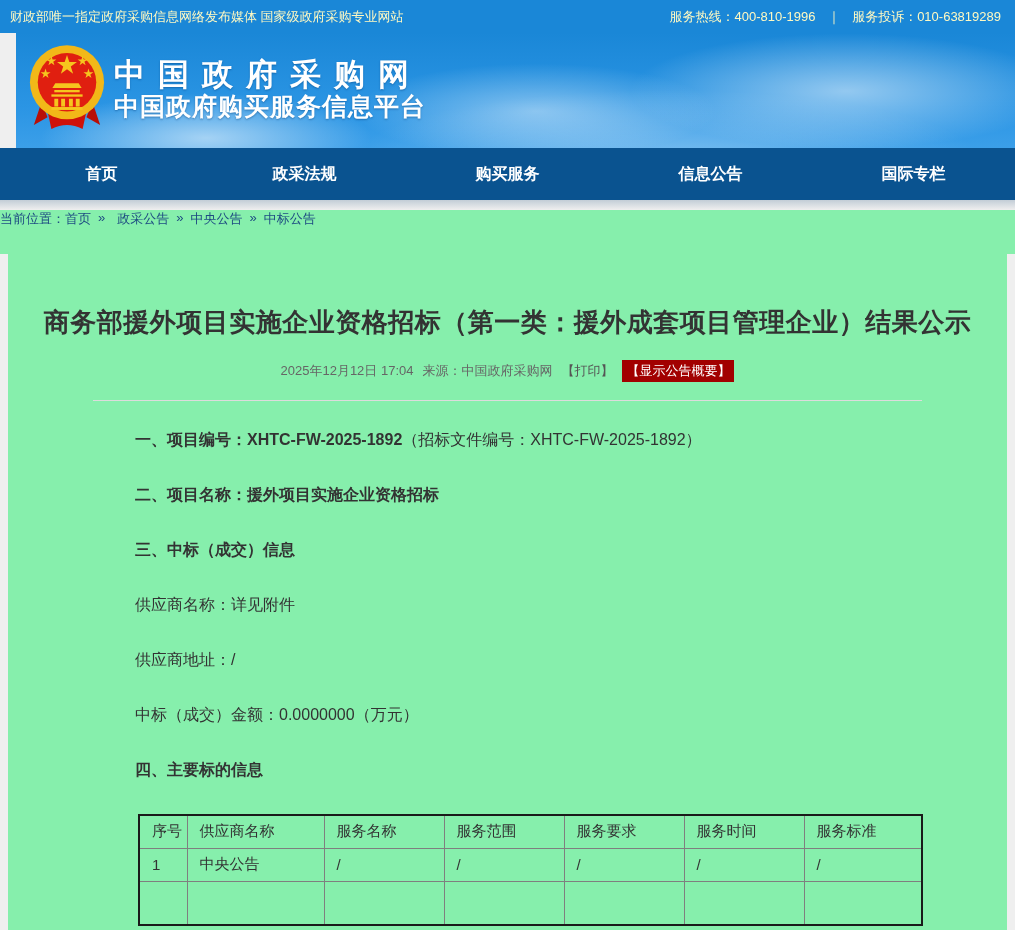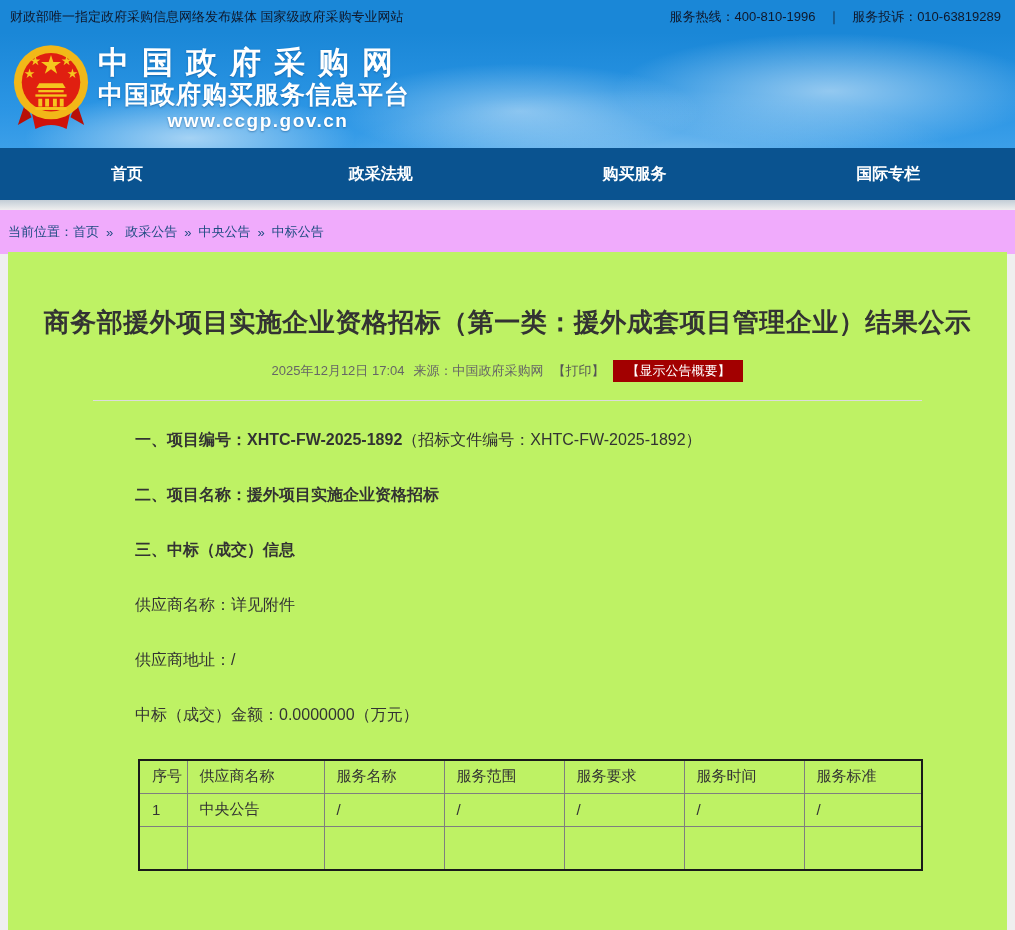--- a/index.html
+++ b/index.html
@@ -5,78 +5,79 @@
   * { margin:0; padding:0; box-sizing:border-box; }
   html,body { width:1015px; }
   body {
     font-family:"Liberation Sans","DejaVu Sans",sans-serif;
     background:#efefef; width:1015px; height:930px; overflow:hidden;
   }
   .page { width:1015px; height:930px; position:relative; }
 
   
   .topbar {
-    height:33px; background:#1a87d7; color:#0f172a; font-size:13px;
+    height:33px; background:#1a87d7; color:#fef9c3; font-size:13px;
     display:flex; align-items:center; justify-content:space-between;
     padding:0 14px 0 10px;
   }
   .topbar-right { display:flex; align-items:center; gap:12px; }
 
   
   .header {
     height:115px; position:relative; overflow:hidden;
     background:
       radial-gradient(ellipse 230px 62px at 190px 105px, rgba(255,255,255,.55), rgba(255,255,255,0) 72%),
       radial-gradient(ellipse 250px 66px at 520px 78px, rgba(255,255,255,.42), rgba(255,255,255,0) 72%),
       radial-gradient(ellipse 300px 80px at 830px 58px, rgba(255,255,255,.5), rgba(255,255,255,0) 72%),
       radial-gradient(ellipse 420px 95px at 650px 128px, rgba(255,255,255,.32), rgba(255,255,255,0) 75%),
       linear-gradient(180deg,#1a87d7 0%, #2b95e4 65%, #3b9fe9 100%);
+    margin-left: 16px;
   }
   .brand { position:absolute; left:12px; top:10px; display:flex; align-items:center; cursor:pointer; }
   .emblem { width:78px; height:92px; margin-right:8px; flex:0 0 auto; }
   .brand-text { color:#fff; width:320px; text-shadow:0 1px 2px rgba(0,60,120,.45); }
   .site-name { font-size:31px; font-weight:bold; letter-spacing:13px; white-space:nowrap; line-height:34px; }
   .site-subtitle { font-size:25px; font-weight:bold; letter-spacing:1px; white-space:nowrap; line-height:29px; }
   .site-url { font-size:19px; font-weight:bold; letter-spacing:1.5px; text-align:center; line-height:24px; }
 
   
   .nav {
     height:52px; background:#0a5390; display:flex; align-items:center;
   }
   .nav-item {
     flex:1; text-align:center; color:#fff; font-size:16px; font-weight:bold;
     cursor:pointer; line-height:52px;
   }
   .nav-fade { height:10px; background:linear-gradient(180deg,#c2cdd6,#efefef); }
 
   
   .breadcrumb-row {
-    height:44px; background:#f0abfc; display:flex; align-items:center;
-    padding-left:8px; font-size:13px; color:#1e4c82;
+    height:44px; background:#86efac; display:flex; 
+    font-size:13px; color:#1e4c82;
   }
   .breadcrumb-row a { color:#1e4c82; text-decoration:none; cursor:pointer; }
   .crumb-sep { margin:0 7px; }
   .crumb-sep.first { margin-right:12px; }
 
   
   .content {
     position:absolute; left:8px; right:8px; top:252px; bottom:0;
-    background:#bef264; padding-top:53px;
+    background:#86efac; padding-top:53px;
   }
   h1.article-title {
     font-size:26px; line-height:34px; color:#333; text-align:center;
     font-weight:bold; margin:0 30px 22px; letter-spacing:0.5px;
   }
   .meta {
     display:flex; justify-content:center; align-items:center; gap:9px;
     font-size:13px; color:#666; height:20px;
   }
   .print-btn { color:#555; cursor:pointer; text-decoration:none; }
   .summary-btn {
-    background:#a20000; color:#fff; padding:2px 13px; cursor:pointer;
+    background:#a20000; color:#fff; padding:2px 4px; cursor:pointer;
     text-decoration:none; font-size:13px;
   }
   .divider { border:none; border-top:1px solid #dcdcdc; margin:19px 85px 0; }
 
   .article-body { padding:28px 95px 0 127px; color:#333; font-size:16px; }
   .article-body p { line-height:22px; margin:0 0 33px; }
   .article-body p b { font-weight:bold; }
 
   
   table.bid-table {
@@ -127,29 +128,29 @@
           <rect x="27" y="57" width="4" height="8"></rect>
           <rect x="34" y="57" width="4" height="8"></rect>
           <rect x="42" y="57" width="4" height="8"></rect>
           <rect x="49" y="57" width="4" height="8"></rect>
           <rect x="24" y="65.5" width="32" height="3"></rect>
         </g>
       </svg>
       <div class="brand-text">
         <div class="site-name">中国政府采购网</div>
         <div class="site-subtitle">中国政府购买服务信息平台</div>
-        <div class="site-url">www.ccgp.gov.cn</div>
       </div>
     </div>
   </div>
 
   <div class="nav">
     <div class="nav-item">首页</div>
     <div class="nav-item">政采法规</div>
     <div class="nav-item">购买服务</div>
+    <div class="nav-item">信息公告</div>
     <div class="nav-item">国际专栏</div>
   </div>
   <div class="nav-fade"></div>
 
   <div class="breadcrumb-row">
     <span>当前位置：</span>
     <a>首页</a>
     <span class="crumb-sep first">»</span>
     <a>政采公告</a>
     <span class="crumb-sep">»</span>
@@ -170,20 +171,21 @@
 
     <hr class="divider">
 
     <div class="article-body">
       <p><b>一、项目编号：XHTC-FW-2025-1892</b><span>（招标文件编号：XHTC-FW-2025-1892）</span></p>
       <p><b>二、项目名称：援外项目实施企业资格招标</b><span></span></p>
       <p><b>三、中标（成交）信息</b><span></span></p>
       <p><b></b><span>供应商名称：详见附件</span></p>
       <p><b></b><span>供应商地址：/</span></p>
       <p><b></b><span>中标（成交）金额：0.0000000（万元）</span></p>
+      <p><b>四、主要标的信息</b><span></span></p>
 
       <table class="bid-table">
         <colgroup>
           <col class="c0">
             <col class="c1">
             <col class="c2">
             <col class="c3">
             <col class="c4">
             <col class="c5">
             <col class="c6">

